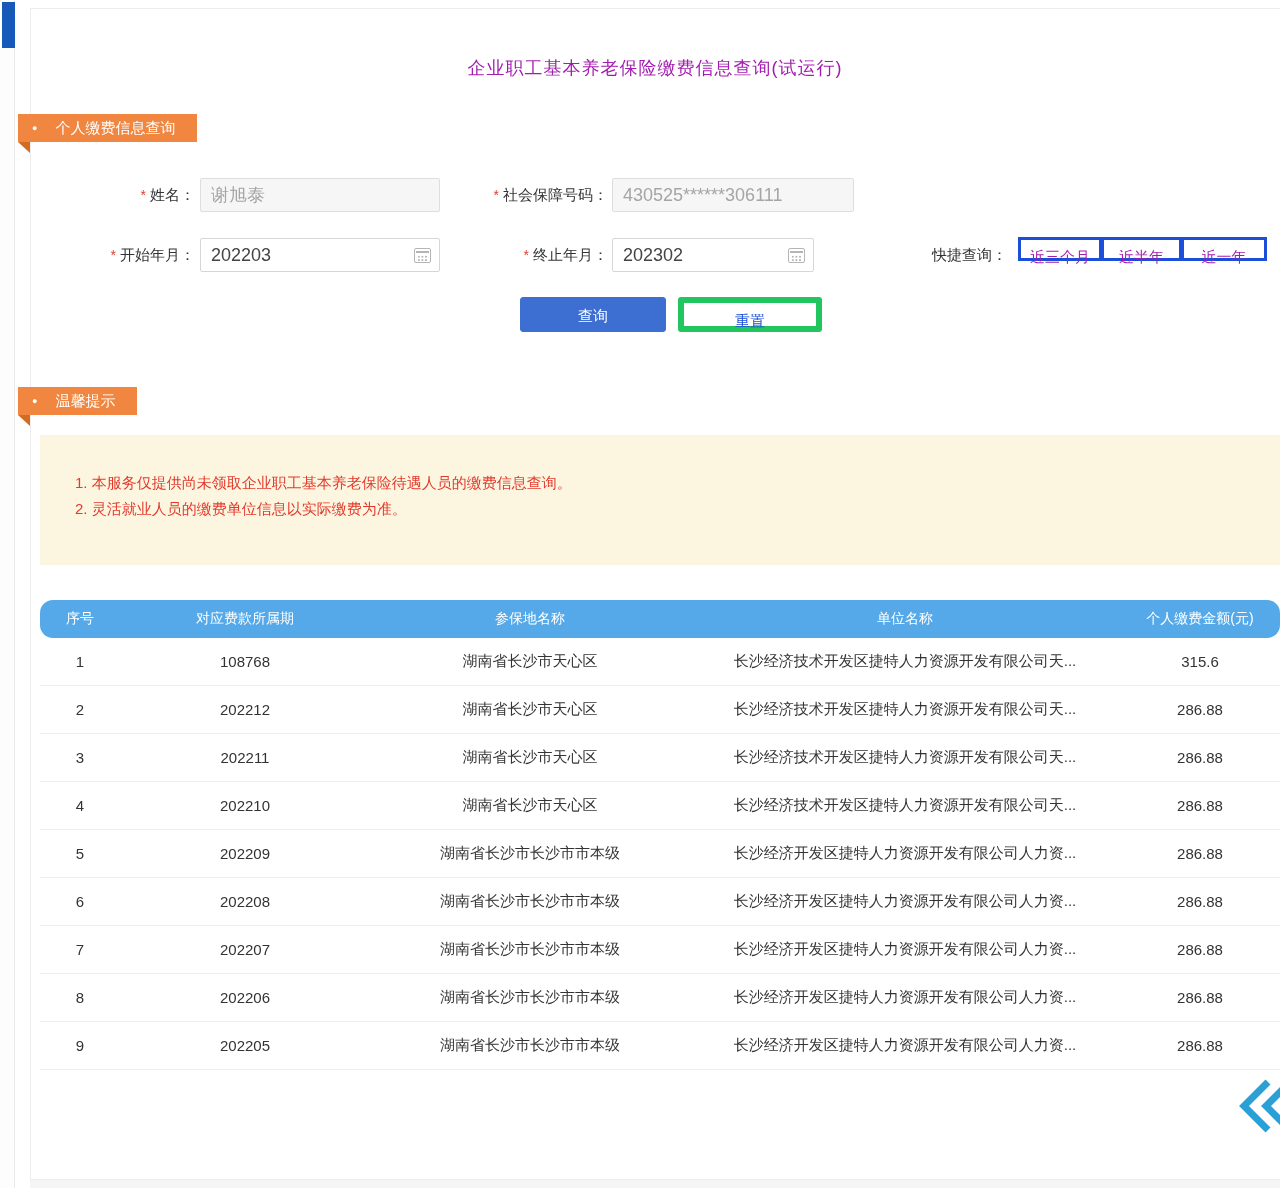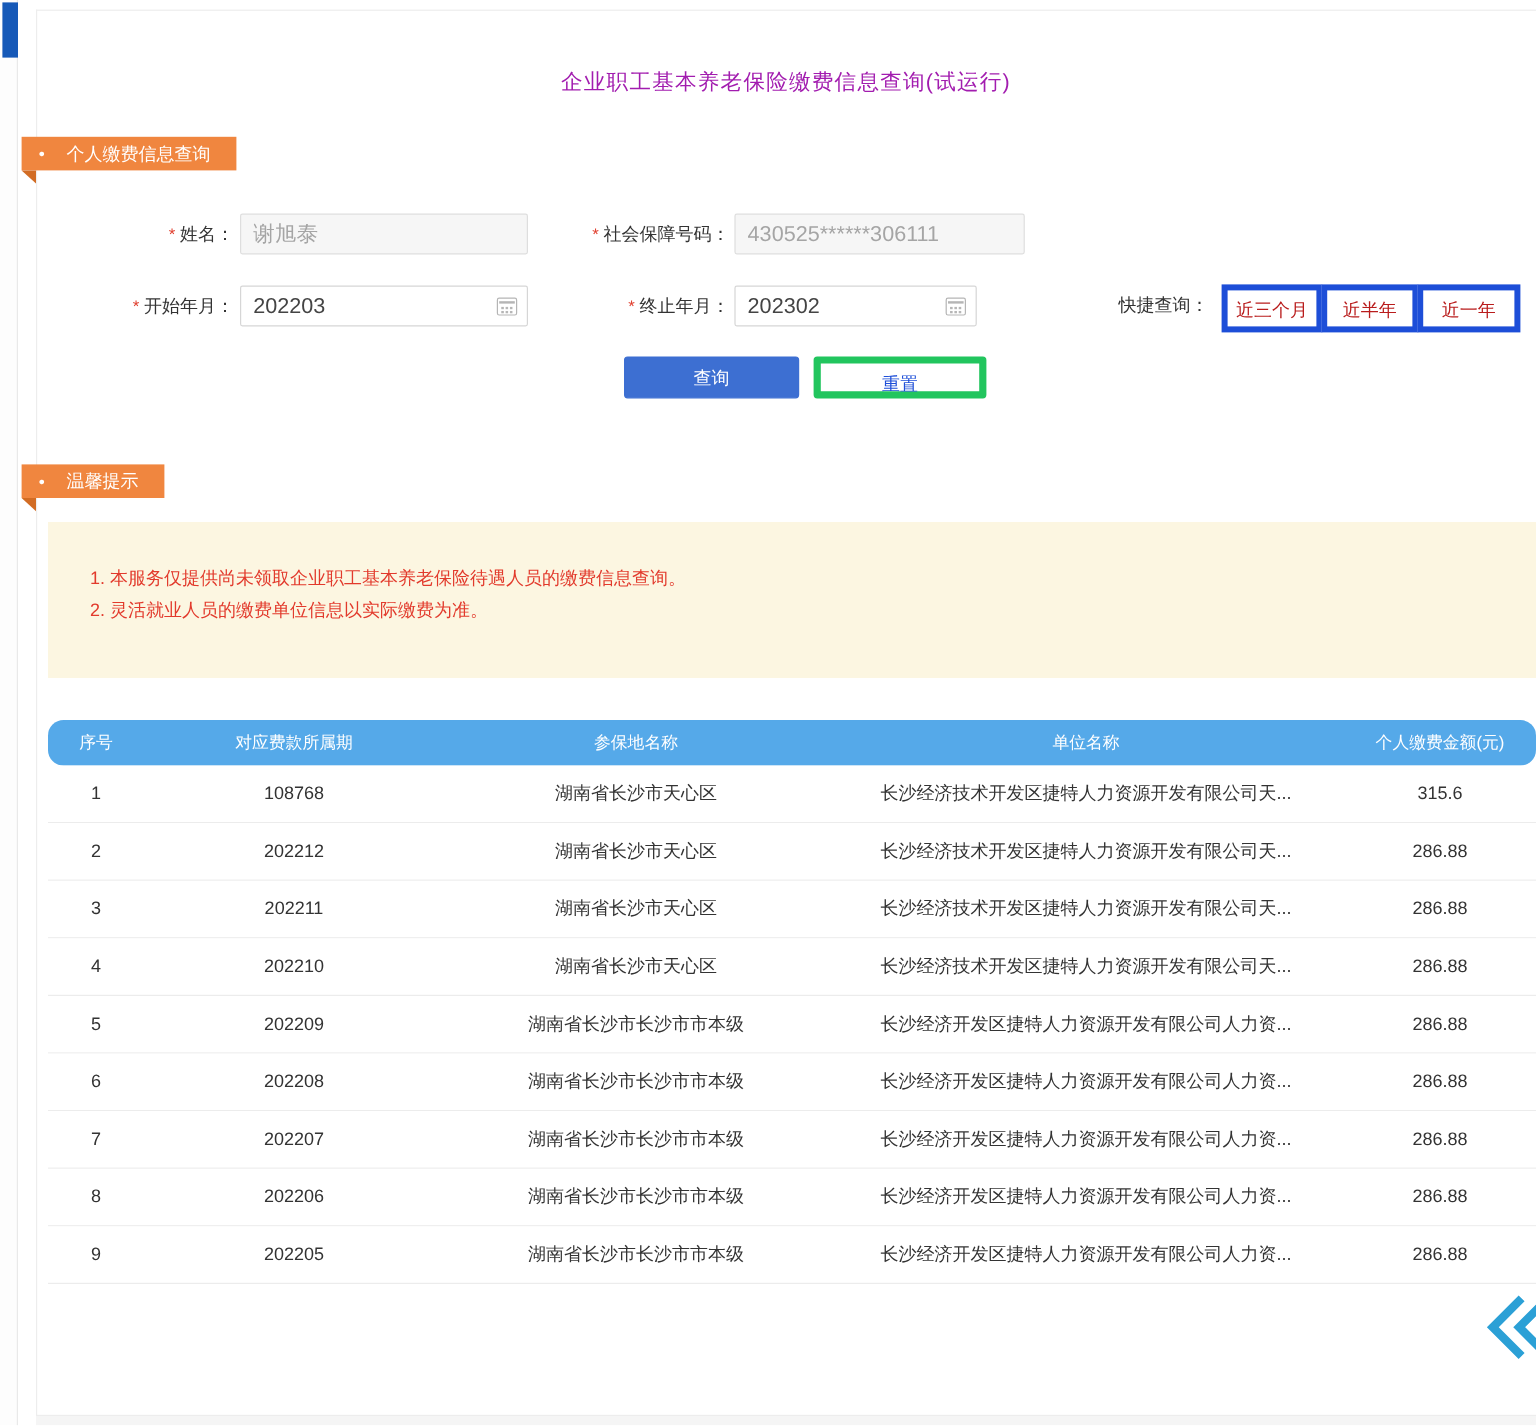--- a/index.html
+++ b/index.html
@@ -35,21 +35,21 @@
   .finput.disabled { background:#f6f6f6; color:#a5a5a5; border-color:#dedede; padding-right:10px; }
   .input-wrap { position:absolute; }
   .input-wrap .finput { position:relative; left:0; top:0; width:100%; }
 
   .cal { position:absolute; right:9px; top:10px; width:17px; height:15px; border:1px solid #b5b5b5; border-radius:2px; background:#fff; }
   .cal::before { content:""; position:absolute; left:1px; right:1px; top:2px; height:2px; background:#b5b5b5; }
   .cal::after  { content:""; position:absolute; left:2px; top:6px; width:11px; height:7px;
                  background-image:radial-gradient(#b5b5b5 1px, transparent 1.2px); background-size:3.6px 3.4px; }
 
   .quick-label { position:absolute; height:36px; line-height:36px; font-size:15px; color:#333; }
-  .qbtn { position:absolute; height:40px; background:#fff; border:5px solid #1d4ed8; color:#b91c1c;
+  .qbtn { position:absolute; height:24px; background:#fff; border:3px solid #1d4ed8; color:#a21caf;
           font-size:15px; text-align:center; line-height:34px; cursor:pointer; }
 
   .btn { position:absolute; height:35px; border-radius:3px; font-size:15px; text-align:center; line-height:35px; cursor:pointer; }
   .btn-primary { background:#3d6fd2; color:#fff; border:1px solid #3d6fd2; }
   .btn-plain   { background:#fff; color:#1d4ed8; border:6px solid #22c55e; }
 
   
   .notice { position:absolute; left:40px; right:0; top:435px; height:130px; background:#fcf6e1; }
   .notice .line { margin:0 0 2px 35px; font-size:15px; color:#e23a2c; line-height:24px; }
   .notice .inner { padding-top:36px; }

